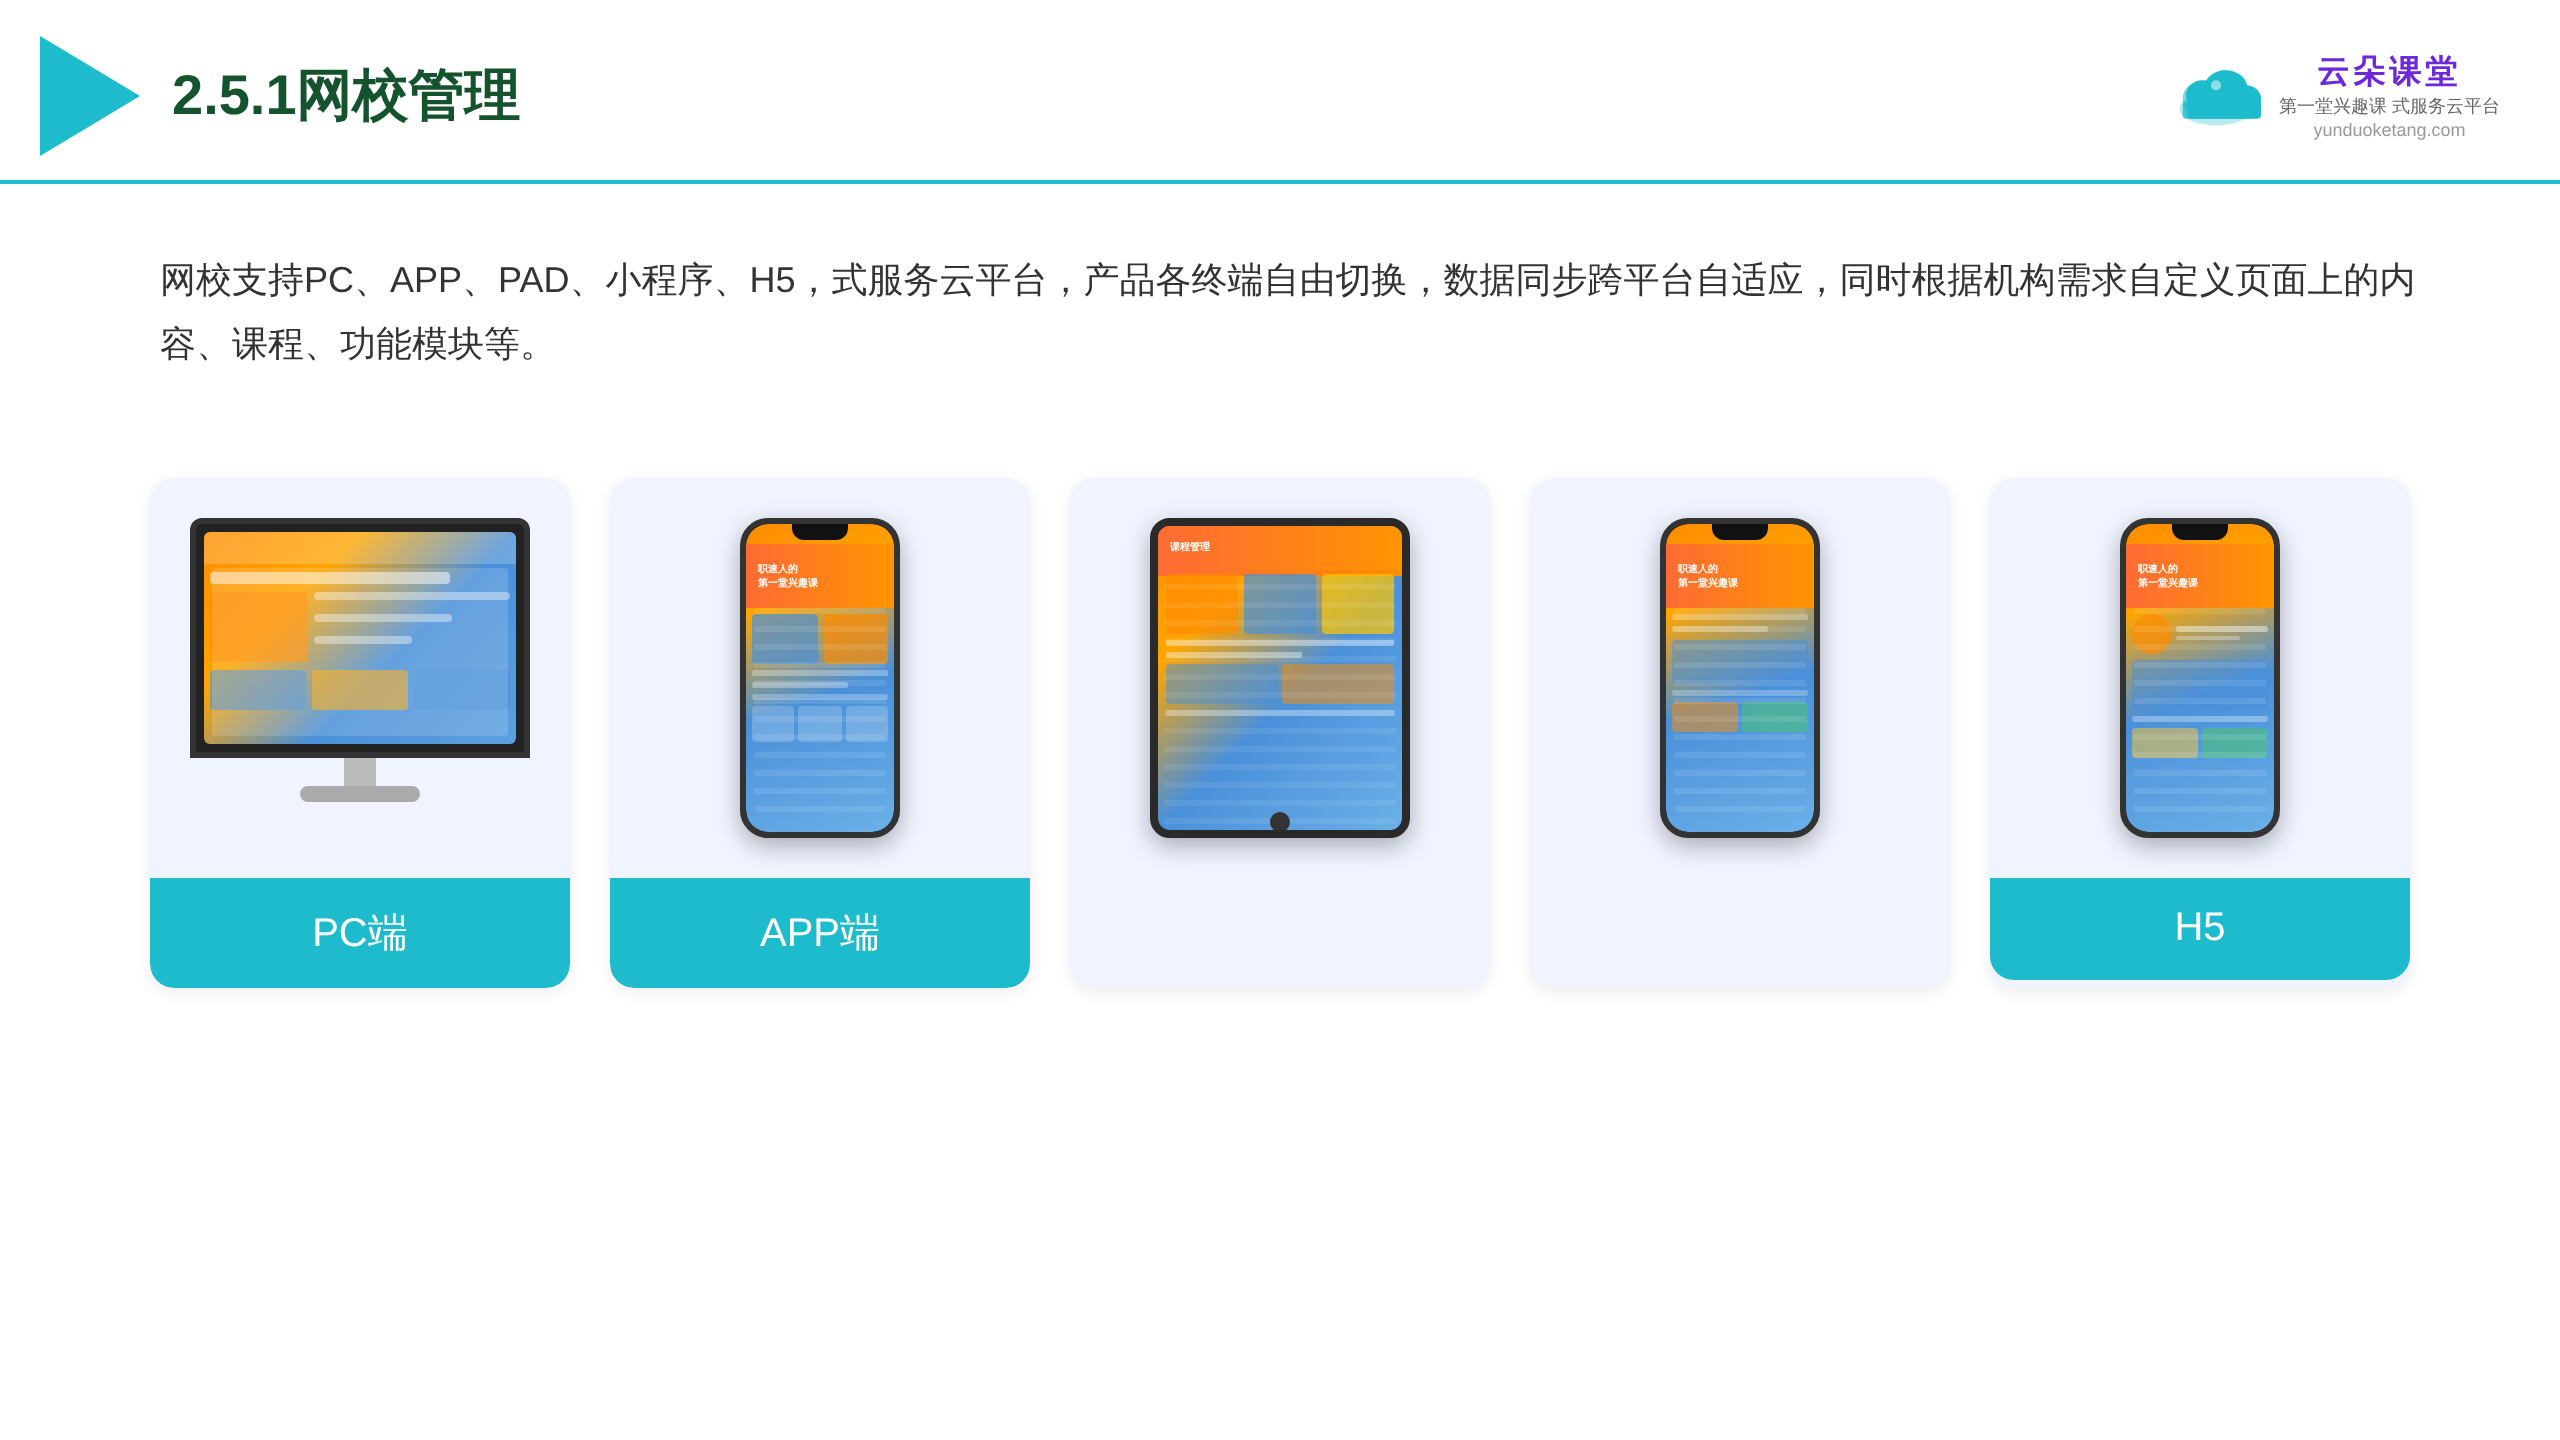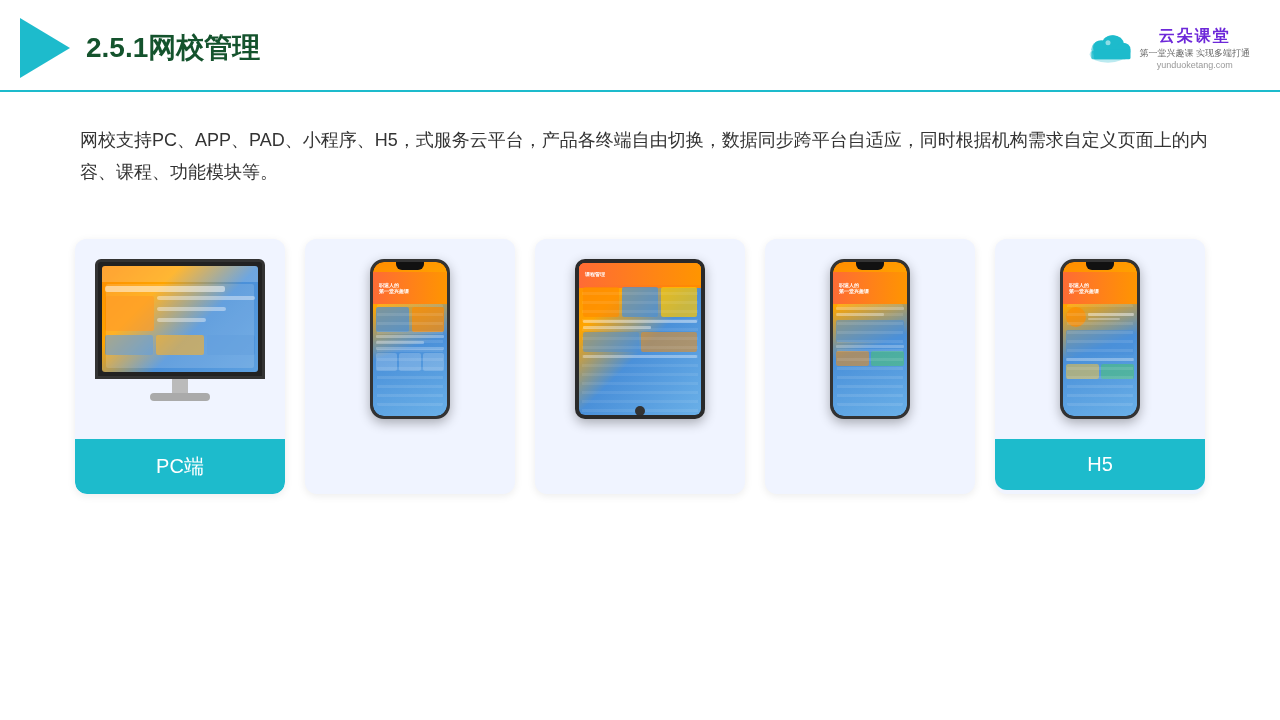--- a/index.html
+++ b/index.html
@@ -330,21 +330,21 @@
         <ellipse cx="36" cy="16" rx="13" ry="11" fill="#1DBBCC"></ellipse>
         <ellipse cx="48" cy="22" rx="9" ry="8" fill="#1DBBCC"></ellipse>
         <rect x="13" y="22" width="44" height="12" fill="#1DBBCC" rx="2"></rect>
 
         <circle cx="30" cy="14" r="3" fill="white" opacity="0.5"></circle>
       </svg>
       <div class="brand-text">
         <span class="brand-name">云朵课堂</span>
         <span class="brand-sub">
           <span>第一堂兴趣课</span>
-          <span>实现多端打通</span>
+          <span>式服务云平台</span>
         </span>
         <span class="brand-url">yunduoketang.com</span>
       </div>
     </div>
   </div>
 </div>
 
 <div class="description">
   <p>网校支持PC、APP、PAD、小程序、H5，式服务云平台，产品各终端自由切换，数据同步跨平台自适应，同时根据机构需求自定义页面上的内容、课程、功能模块等。</p>
 </div>
@@ -399,20 +399,21 @@
             <div style="height:3px;background:rgba(255,255,255,0.25);border-radius:1px;margin-bottom:3px;"></div>
             <div style="display:flex;gap:2px;">
               <div style="flex:1;height:18px;background:rgba(255,255,255,0.2);border-radius:2px;"></div>
               <div style="flex:1;height:18px;background:rgba(255,255,255,0.2);border-radius:2px;"></div>
               <div style="flex:1;height:18px;background:rgba(255,255,255,0.2);border-radius:2px;"></div>
             </div>
           </div>
         </div>
       </div>
     </div>
+    <div class="card-label">APP端</div>
   </div>
 
   <div class="card">
     <div class="card-image-area">
       <div class="tablet-mockup">
         <div class="tablet-screen">
           <div style="position:absolute;top:0;left:0;right:0;height:22px;background:linear-gradient(90deg,#ff6b35,#ff9500);display:flex;align-items:center;padding:0 6px;">
             <div style="color:white;font-size:5px;font-weight:bold;">课程管理</div>
           </div>
           <div style="position:absolute;top:24px;left:4px;right:4px;bottom:4px;">

